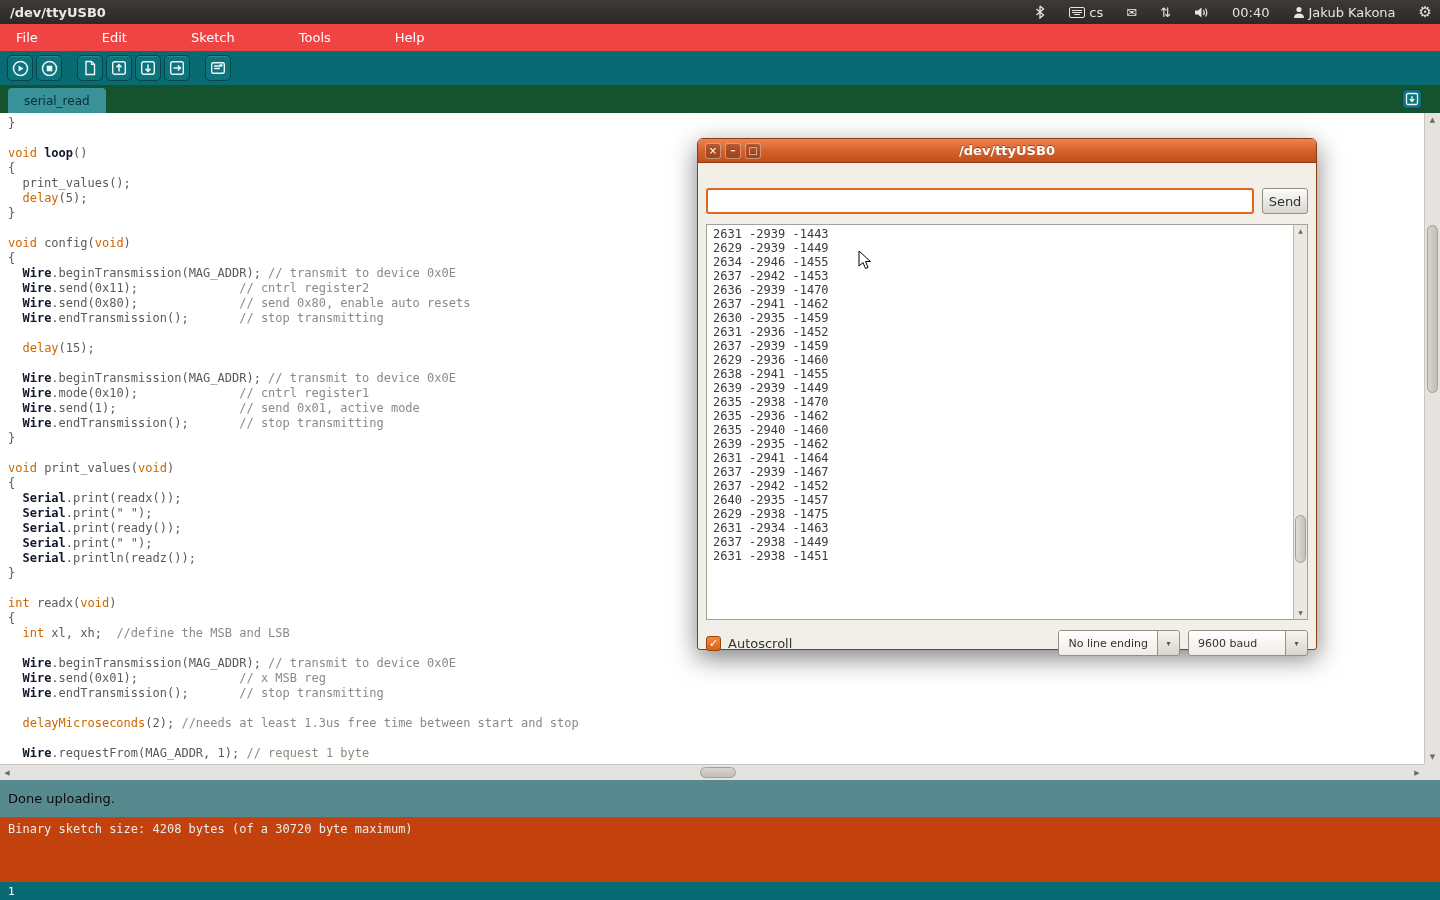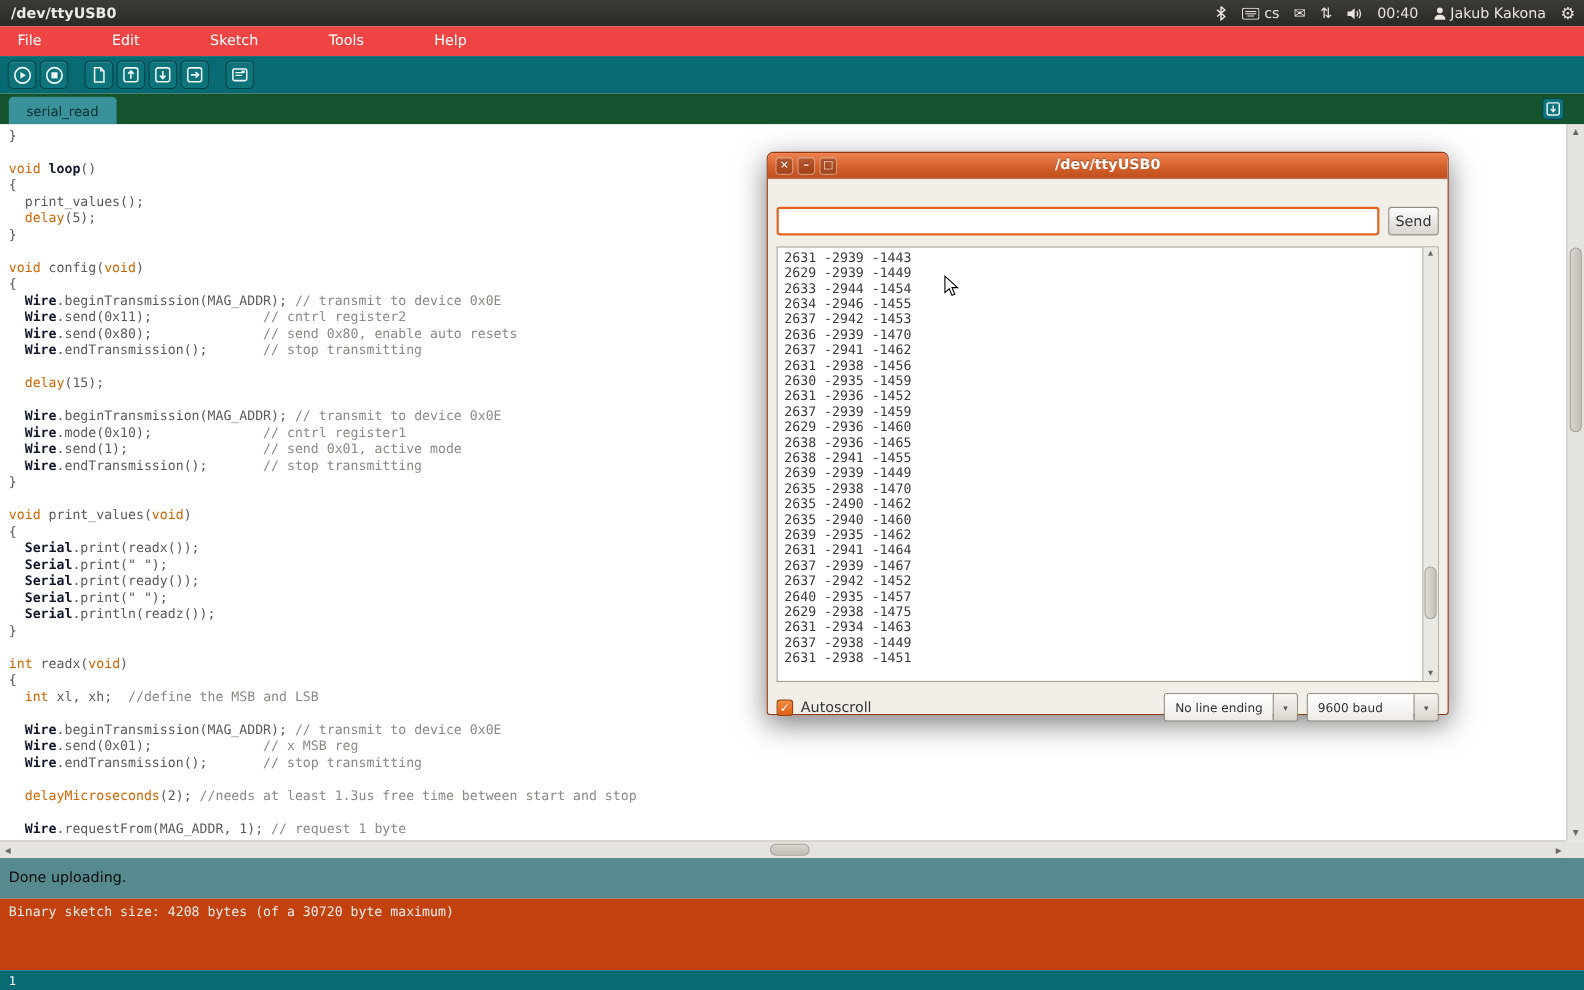--- a/index.html
+++ b/index.html
@@ -5,21 +5,21 @@
   * { margin:0; padding:0; box-sizing:border-box; }
   body { background:#222; }
   .screen{position:relative;width:1440px;height:900px;background:#ffffff;overflow:hidden;
           font-family:"DejaVu Sans","Liberation Sans",sans-serif;}
 
   
   .top-panel{position:absolute;top:0;left:0;right:0;height:24px;
     background:linear-gradient(#3c3b37,#2a2925);color:#eceae4;display:flex;align-items:center;
     padding:0 8px;font-size:13px;}
   .panel-title{font-weight:bold;margin-left:2px;}
-  .panel-right{margin-left:auto;display:flex;align-items:center;gap:13px;}
+  .panel-right{margin-left:auto;display:flex;align-items:center;gap:23px;}
   .panel-ind{display:flex;align-items:center;gap:4px;color:#e8e5dd;font-size:13px;}
   .glyph{font-size:13px;line-height:1;color:#e8e5dd;}
   .panel-ind svg{display:block;}
 
   
   .menubar{position:absolute;top:24px;left:0;right:0;height:27px;background:#ef4444;
     display:flex;align-items:center;padding:0 6px;color:#fff;font-size:13px;gap:44px;}
   .menu-item{padding:4px 10px;cursor:default;}
 
   .toolbar{position:absolute;top:51px;left:0;right:0;height:34px;background:#086a72;
@@ -297,35 +297,32 @@
     </div>
     <div class="sw-body">
       <div class="sw-input-row">
         <input class="sw-input" type="text" value="" style="">
         <div class="sw-send">Send</div>
       </div>
       <div class="sw-list-wrap">
         <div class="sw-list">
             <div class="serial-line">2631 -2939 -1443</div>
             <div class="serial-line">2629 -2939 -1449</div>
-            <div class="serial-line">2633 -2944 -1454</div>
             <div class="serial-line">2634 -2946 -1455</div>
             <div class="serial-line">2637 -2942 -1453</div>
             <div class="serial-line">2636 -2939 -1470</div>
             <div class="serial-line">2637 -2941 -1462</div>
-            <div class="serial-line">2631 -2938 -1456</div>
             <div class="serial-line">2630 -2935 -1459</div>
             <div class="serial-line">2631 -2936 -1452</div>
             <div class="serial-line">2637 -2939 -1459</div>
             <div class="serial-line">2629 -2936 -1460</div>
-            <div class="serial-line">2638 -2936 -1465</div>
             <div class="serial-line">2638 -2941 -1455</div>
             <div class="serial-line">2639 -2939 -1449</div>
             <div class="serial-line">2635 -2938 -1470</div>
-            <div class="serial-line">2635 -2490 -1462</div>
+            <div class="serial-line">2635 -2936 -1462</div>
             <div class="serial-line">2635 -2940 -1460</div>
             <div class="serial-line">2639 -2935 -1462</div>
             <div class="serial-line">2631 -2941 -1464</div>
             <div class="serial-line">2637 -2939 -1467</div>
             <div class="serial-line">2637 -2942 -1452</div>
             <div class="serial-line">2640 -2935 -1457</div>
             <div class="serial-line">2629 -2938 -1475</div>
             <div class="serial-line">2631 -2934 -1463</div>
             <div class="serial-line">2637 -2938 -1449</div>
             <div class="serial-line">2631 -2938 -1451</div>

